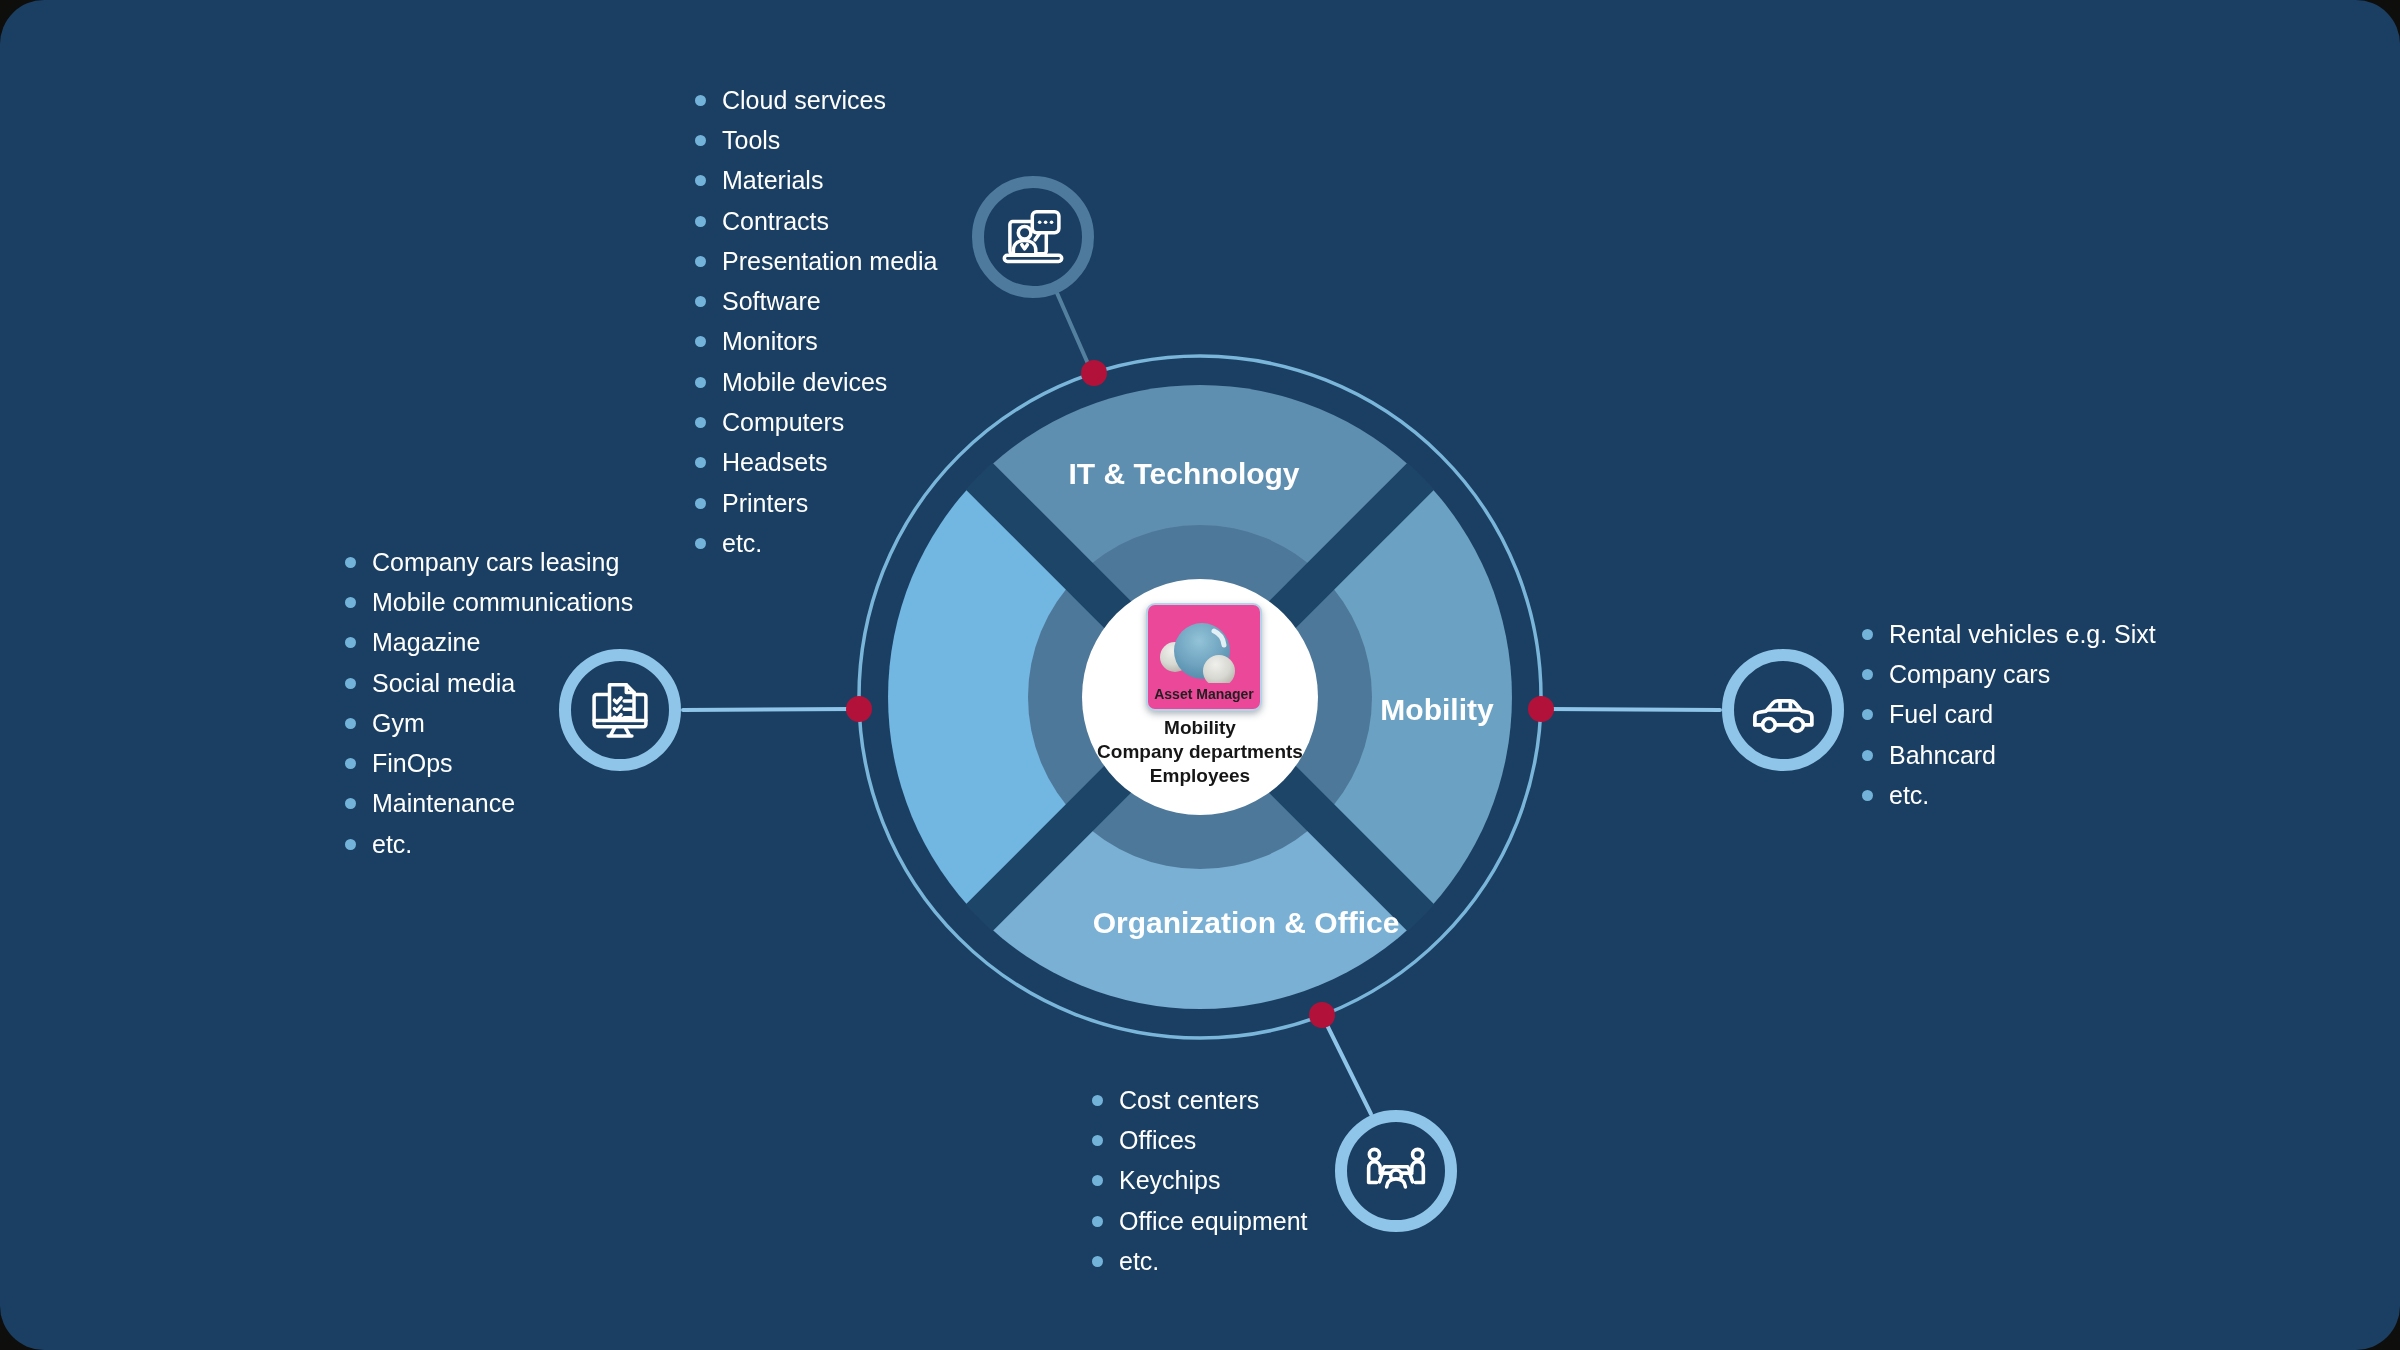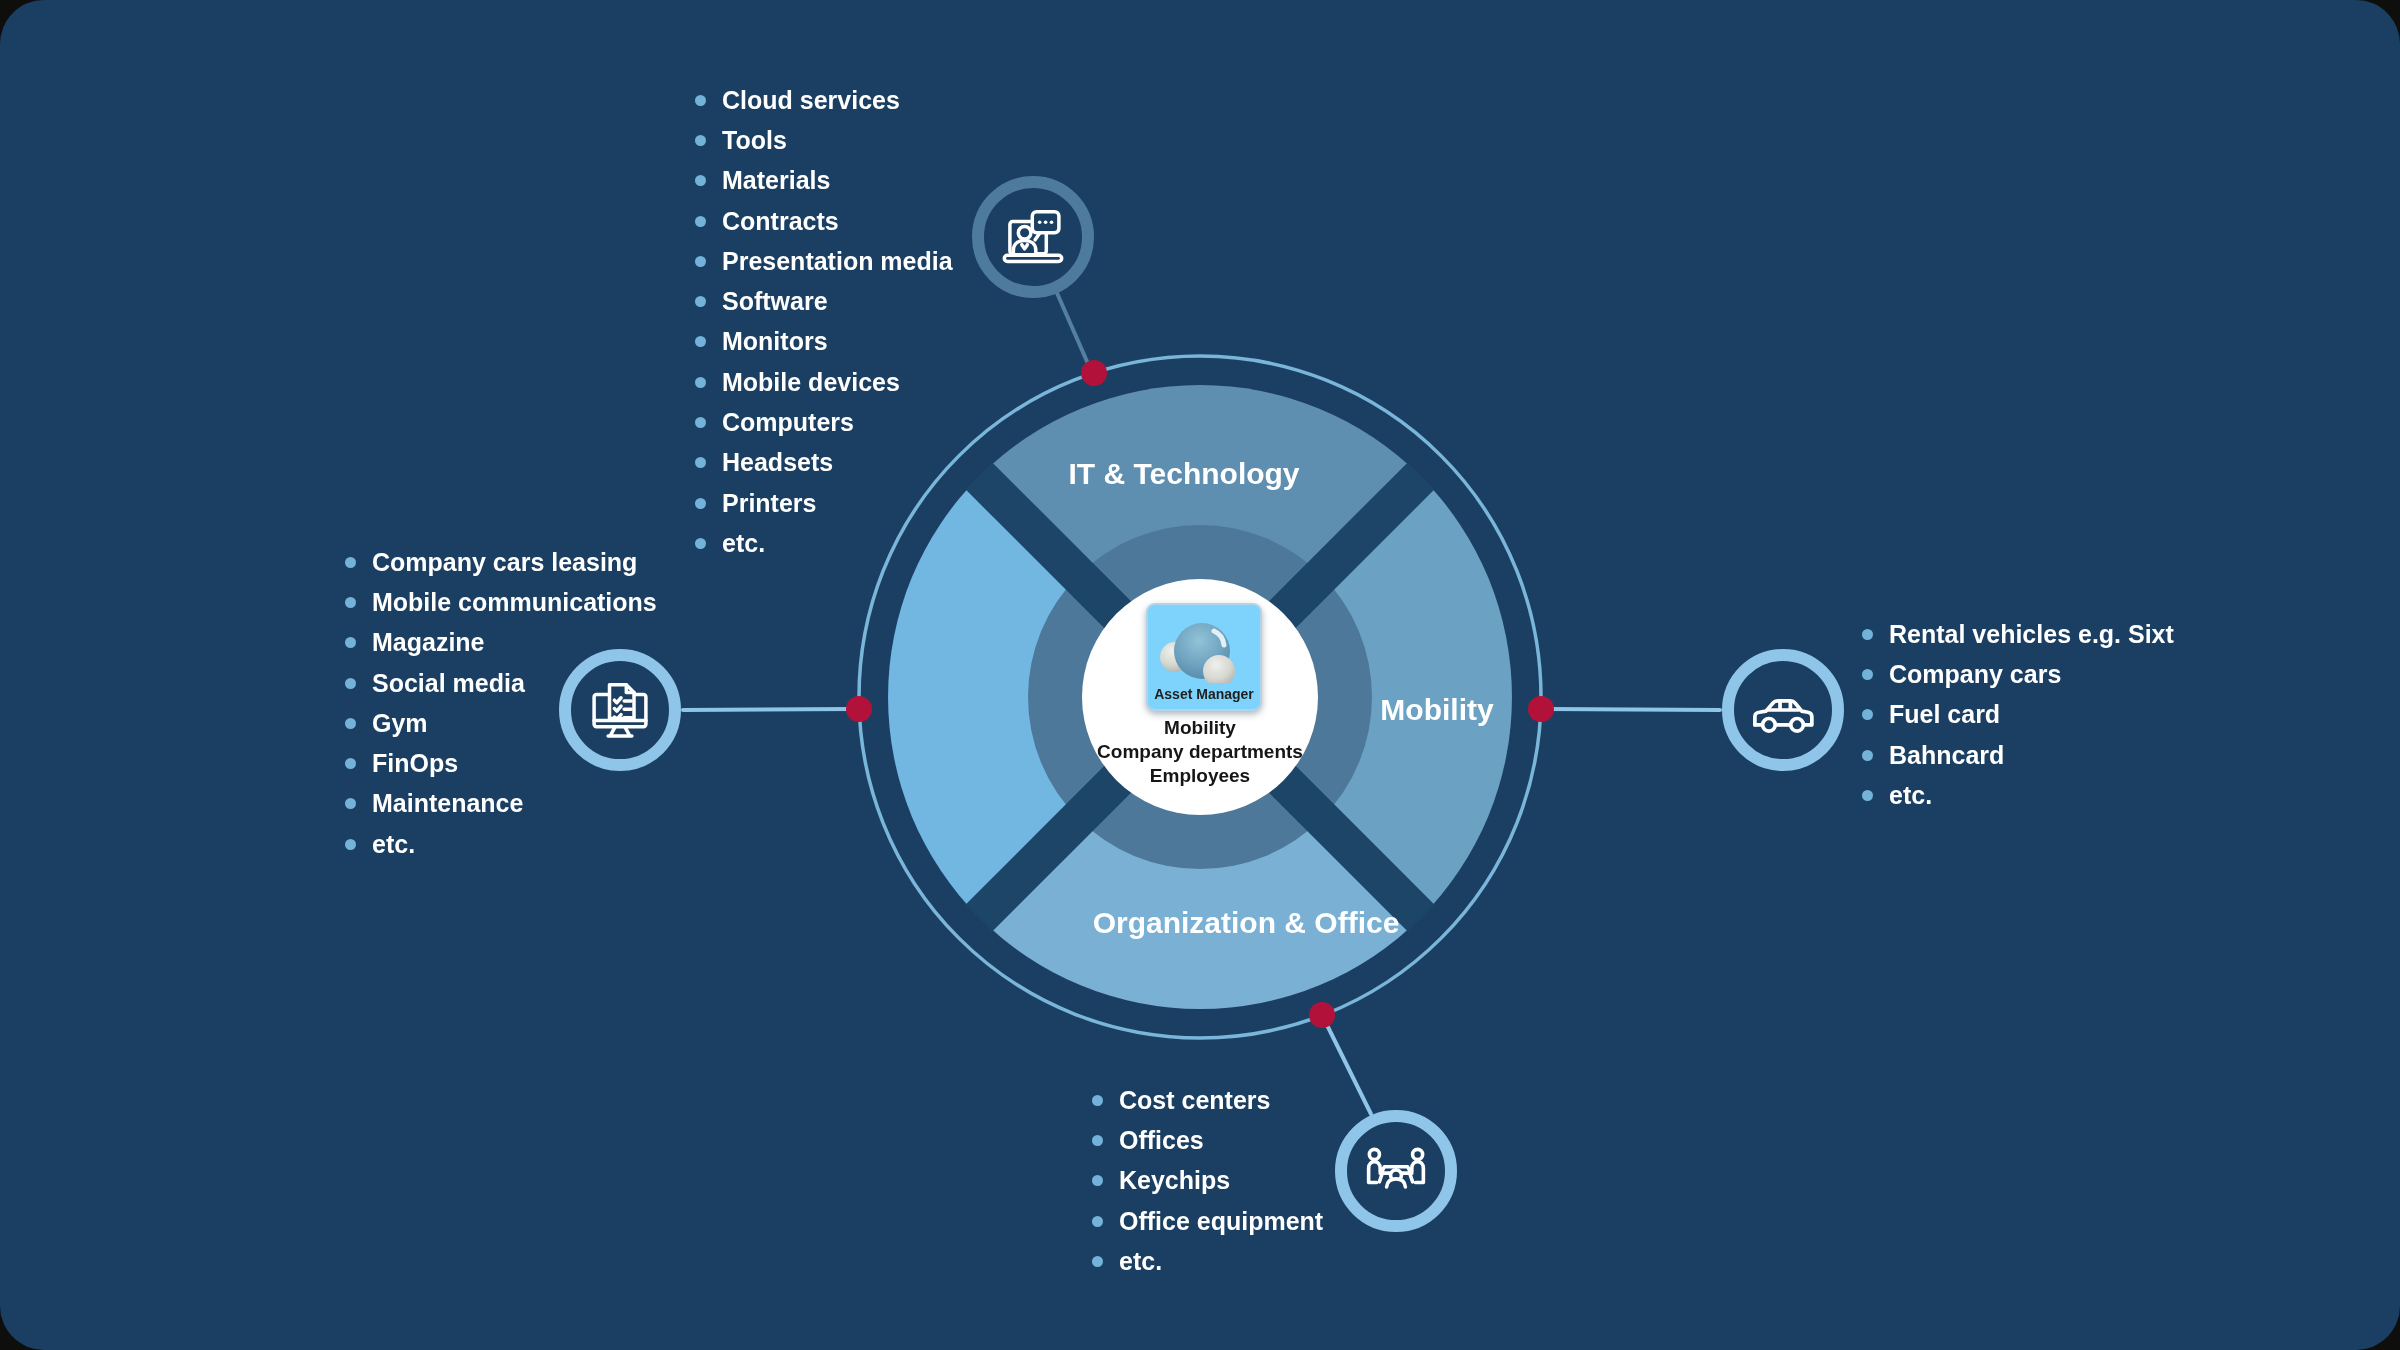--- a/index.html
+++ b/index.html
@@ -7,21 +7,21 @@
     position:relative;width:2400px;height:1350px;background:#1b3f62;
     border-radius:44px;overflow:hidden;
     font-family:"Liberation Sans",sans-serif;color:#ffffff;
   }
   svg{display:block;}
   .abs{position:absolute;}
   
   ul.blist{list-style:none;margin:0;padding:0;position:absolute;}
   ul.blist li{
     height:40.3px;display:flex;align-items:center;
-    font-size:25px;font-weight:bold;color:#ffffff;white-space:nowrap;
+    font-size:25px;font-weight:normal;color:#ffffff;white-space:nowrap;
   }
   ul.blist li::before{
     content:"";width:11px;height:11px;border-radius:50%;
     background:#73b3da;margin-right:16px;flex:none;
   }
   
   .qlabel{
     position:absolute;transform:translate(-50%,-50%);
     font-size:30px;font-weight:bold;color:#ffffff;text-align:center;
     white-space:nowrap;line-height:36px;
@@ -30,21 +30,21 @@
   .node{
     position:absolute;width:98px;height:98px;border-radius:50%;
     display:flex;align-items:center;justify-content:center;
   }
   .node.light{border:12px solid #8fc5e8;}
   .node.dark{border:12px solid #4d7a9d;}
   
   #app-box{
     position:absolute;left:1146px;top:603px;width:112px;height:104px;
     background:linear-gradient(180deg,#e3f1fa 0%,#d2e7f4 60%,#c8e0ف0 100%);
-    background-color:#7dd3fc;
+    background-color:#ec4899;
     border:2px solid #b5d3e8;border-radius:9px;
     box-shadow:0 3px 7px rgba(20,40,60,.35);
   }
   #app-box .app-label{
     position:absolute;left:0;right:0;bottom:7px;text-align:center;
     font-size:14px;font-weight:bold;color:#1f1f1f;letter-spacing:0px;
   }
   #center-text{
     position:absolute;left:1200px;top:716px;transform:translateX(-50%);
     text-align:center;color:#161616;font-weight:bold;font-size:19px;line-height:24px;

